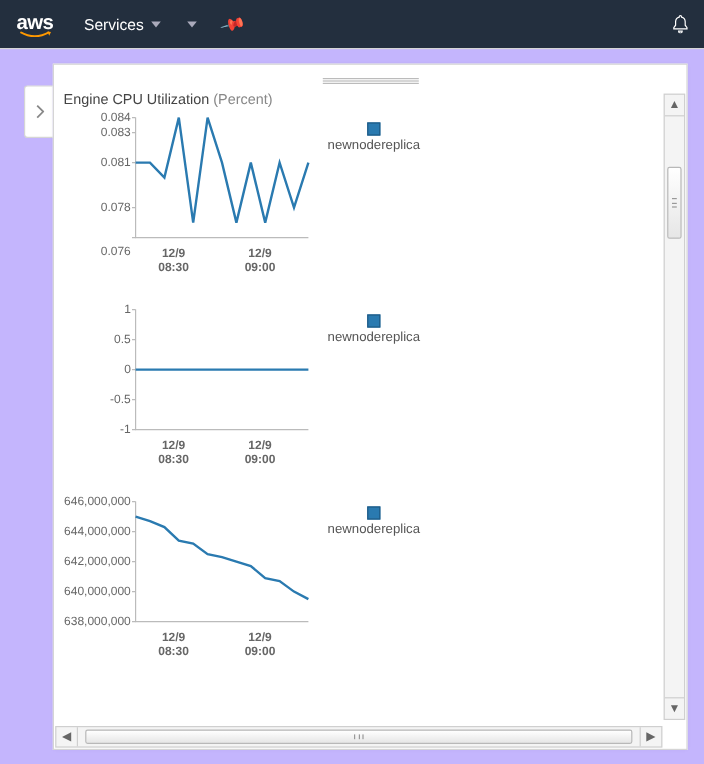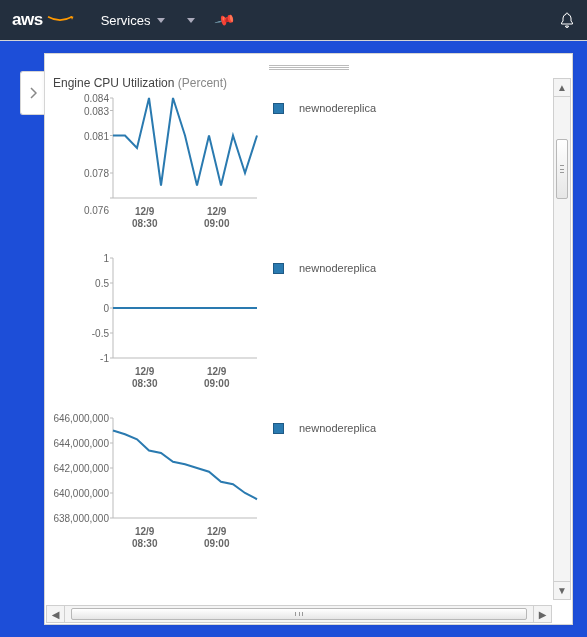--- a/index.html
+++ b/index.html
@@ -1,28 +1,28 @@
 <!DOCTYPE html>
 <html><head>
 <meta charset="utf-8">
 <style>
   * { box-sizing: border-box; margin: 0; padding: 0; }
   html, body { width: 587px; height: 637px; font-family: "Amazon Ember", Arial, sans-serif; font-size: 12px; color: #444; background: #fff; overflow: hidden; }
   
   .nav { height: 40px; background: #232f3e; display: flex; align-items: center; padding: 0 12px; color: #fff; }
-  .logo { display: flex; align-items: center; margin-right: 24px; }
+  .logo { display: flex; flex-direction: column; align-items: center; margin-right: 24px; }
   .logo-text { font-weight: 700; font-size: 17px; letter-spacing: -0.5px; color:#fff;}
   .logo-smile { width: 34px; height: 6px; margin-top:-3px; }
   .nav-item { margin-right: 22px; font-size: 13px; color:#fff; display:flex; align-items:center; gap:6px; cursor:pointer;}
   .caret { width:0;height:0;border-left:4px solid transparent;border-right:4px solid transparent;border-top:5px solid #aab;}
   .pin { font-size:14px; color:#fff; transform: rotate(30deg); cursor:pointer;}
   .spacer { flex:1; }
   .bell { width:16px; height:16px; cursor:pointer;}
   
-  .shell { position: relative; width:100%; height: calc(100% - 40px); background:#1d4ed8; border-top:1px solid #d5d5d5;}
+  .shell { position: relative; width:100%; height: calc(100% - 40px); background:#c4b5fd; border-top:1px solid #d5d5d5;}
   .panel-outer { position:absolute; left:44px; top:12px; right:14px; bottom:12px; background:#fff; border:1px solid #d5d5d5; box-shadow: 0 0 4px rgba(0,0,0,0.05);}
   .drag-handle { position:absolute; left:50%; top:11px; transform:translateX(-50%); width:80px; height:6px; display:flex; flex-direction:column; gap:1px; cursor:row-resize;}
   .drag-handle div{height:1px;background:#bbb;}
   .expand-tab { position:absolute; left:20px; top:30px; width:24px; height:44px; background:#fff; border:1px solid #d5d5d5; border-right:none; border-radius:3px 0 0 3px; display:flex; align-items:center; justify-content:center; cursor:pointer; color:#888;}
   .scroll-area { position:absolute; inset:0; overflow:hidden;}
   
   .vbar { position:absolute; right:1px; top:24px; bottom:24px; width:18px; border:1px solid #cfcfcf; background:#f4f4f4;}
   .vbar .arrow{height:18px;display:flex;align-items:center;justify-content:center;color:#666;font-size:10px;border-bottom:1px solid #cfcfcf;}
   .vbar .arrow.bot{border-bottom:none;border-top:1px solid #cfcfcf;position:absolute;bottom:0;left:0;right:0;}
   .vbar .thumb{position:absolute;left:2px;right:2px;top:60px;height:60px;background:linear-gradient(#fff,#e6e6e6);border:1px solid #b8b8b8;border-radius:2px;cursor:pointer;}
@@ -37,21 +37,21 @@
   
   .charts { position:absolute; left:0; right:20px; top:20px; bottom:20px; overflow:hidden; padding:0 4px;}
   .chart-block { padding: 2px 4px 20px 4px;}
   .chart-title{ font-size:12px; color:#444; margin-bottom:4px;}
   .chart-title .unit{ color:#888; }
   .chart-row{ display:flex; align-items:flex-start; gap:10px;}
   .plot{ position:relative; width:210px; height:130px;}
   .plot svg{ position:absolute; inset:0;}
   .ytick{ position:absolute; right:calc(100% - 56px); font-size:10px; color:#666; transform:translateY(-50%); white-space:nowrap;}
   .xtick{ position:absolute; top:100%; font-size:10px; color:#666; text-align:center; transform:translateX(-50%); line-height:1.2; margin-top:2px;font-weight:bold;}
-  .legend{ display:flex; align-items:center; gap:15px; font-size:11px; color:#555; margin-top:8px;}
+  .legend{ display:flex; align-items:center; gap:2px; font-size:11px; color:#555; margin-top:8px;flex-direction:column;}
   .swatch{ width:11px; height:11px; background:#2a7ab0; border:1px solid #1f5a85;}
 </style>
 </head>
 <body>
 
 <div class="nav">
   <div class="logo">
     <span class="logo-text">aws</span>
     <svg class="logo-smile" viewBox="0 0 34 8">
         <path d="M1 1 Q17 10 33 1" stroke="#ff9900" stroke-width="2" fill="none"></path>

